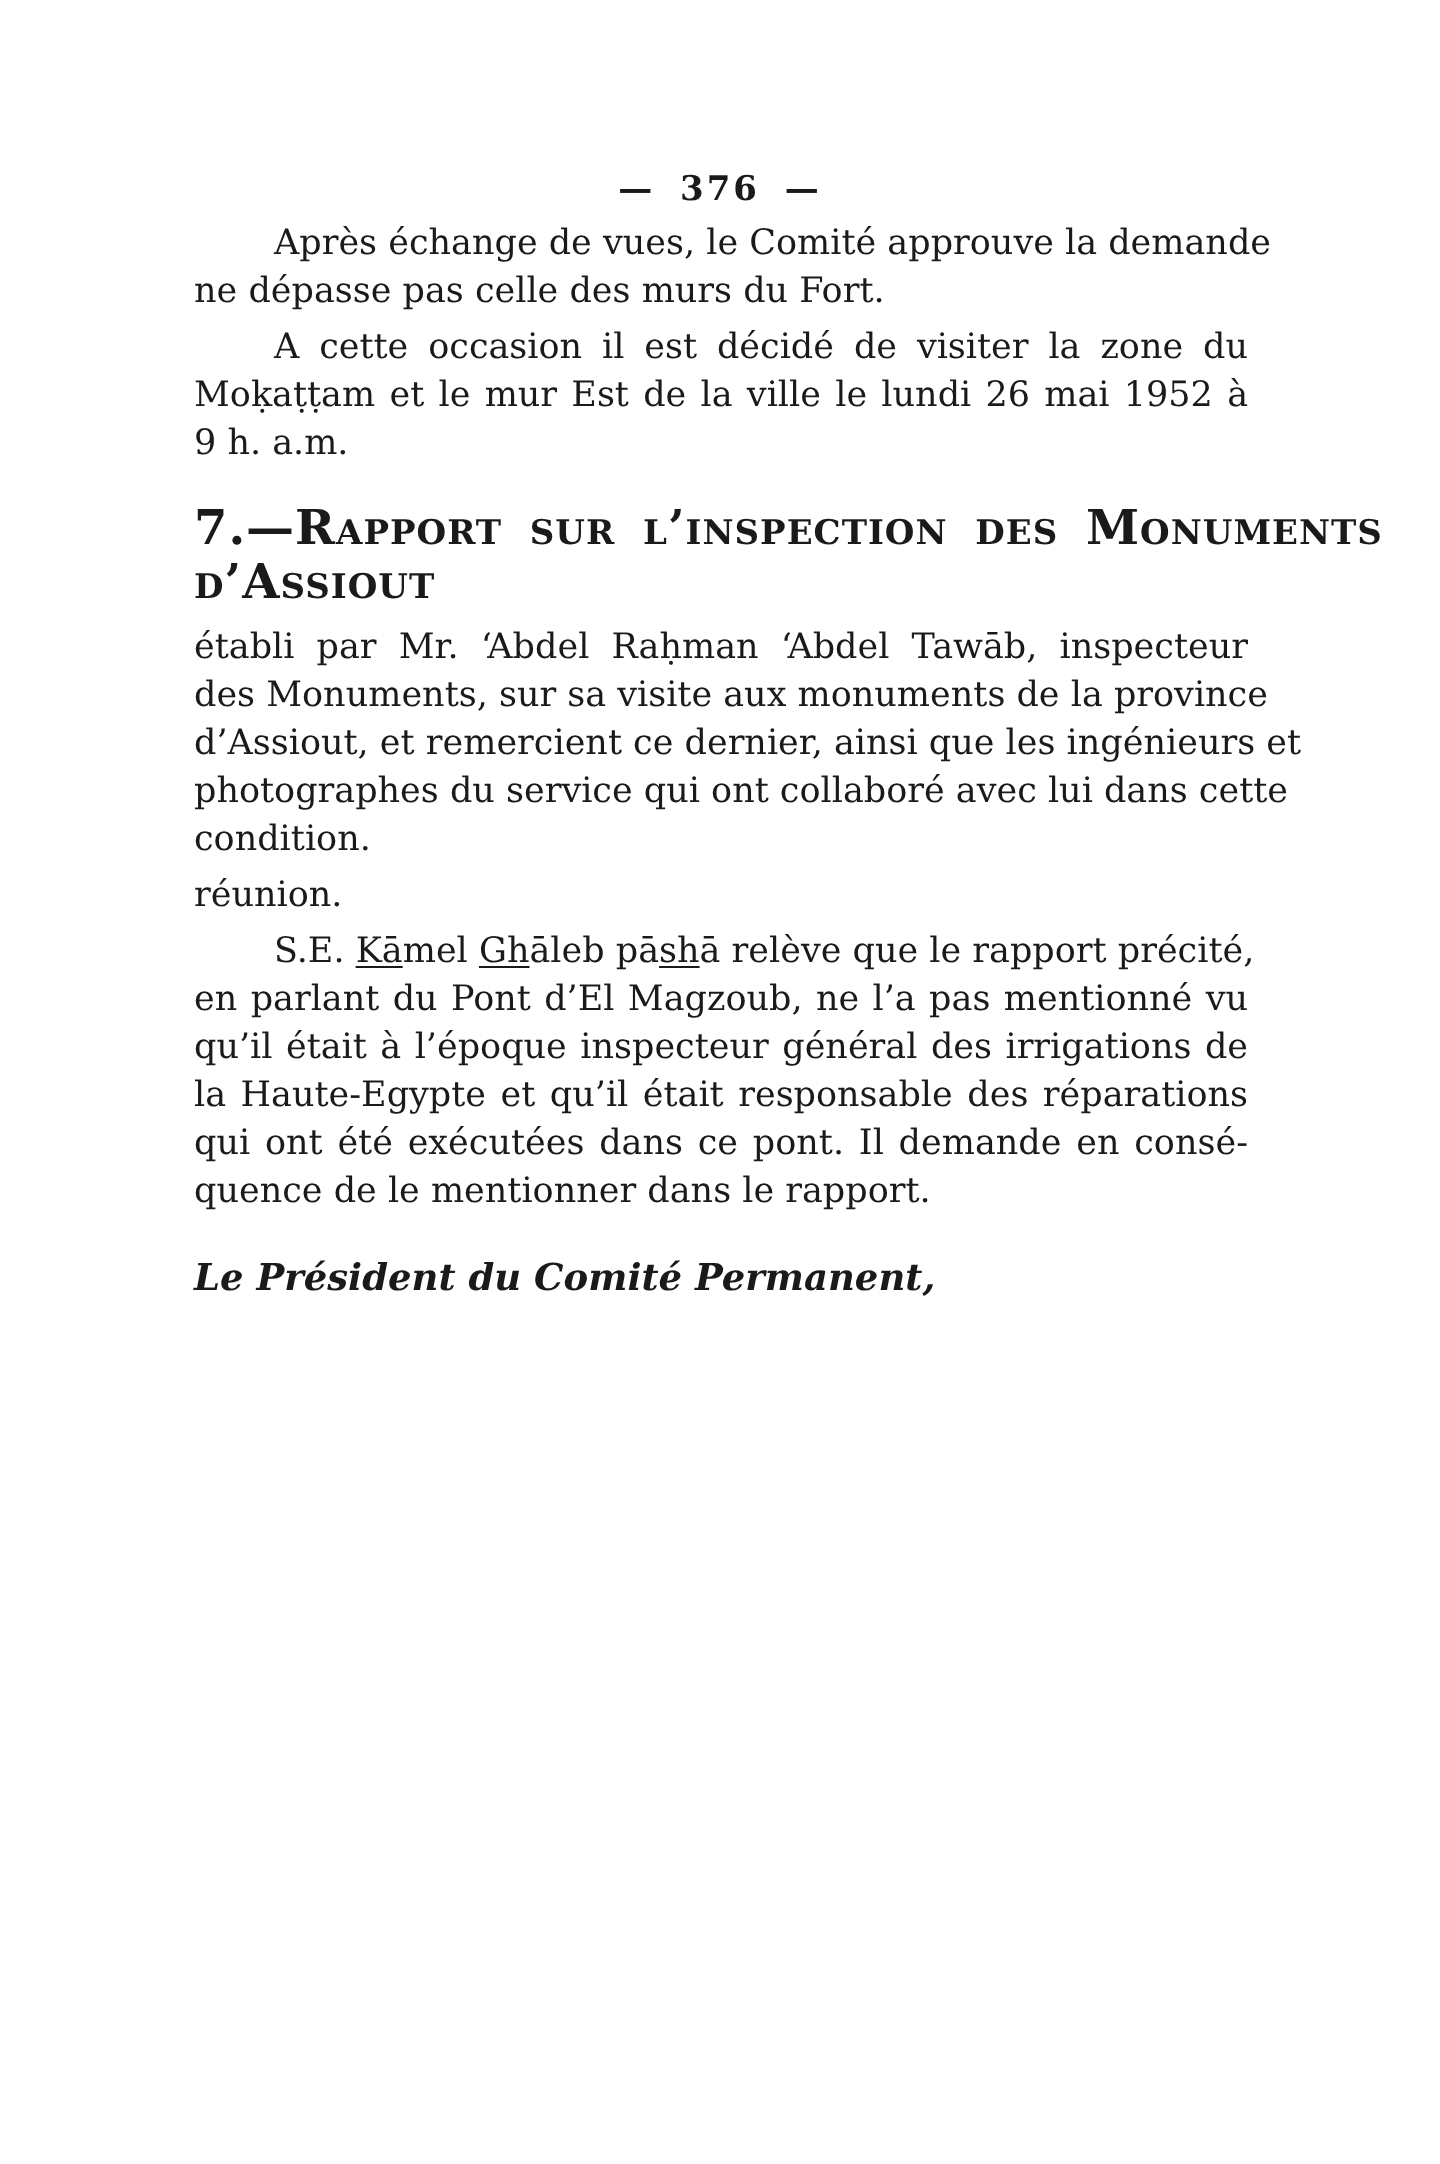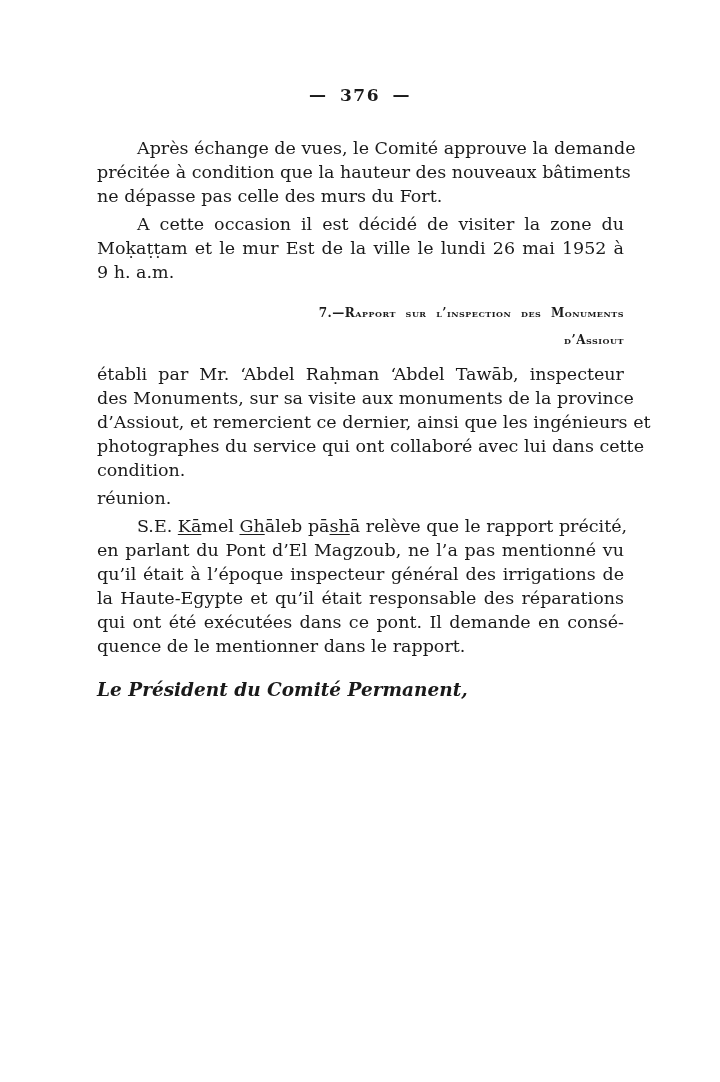--- a/index.html
+++ b/index.html
@@ -22,39 +22,39 @@
     left: 0;
     width: 720px;
     text-align: center;
     font-size: 17px;
     font-weight: 700;
     letter-spacing: 1.5px;
     word-spacing: 5px;
   }
   .doc {
     position: absolute;
-    top: 136px;
+    top: 110px;
     left: 97px;
     width: 527px;
     font-size: 17.5px;
     line-height: 24px;
     font-weight: 500;
   }
   .block { margin: 0 0 4px 0; }
   .line { white-space: nowrap; }
   .line.just {
     text-align: justify;
     text-align-last: justify;
   }
   .line.indent { text-indent: 40px; }
   .block.heading {
-    text-align: right;
+    text-align: left;
     font-variant: small-caps;
     font-weight: 600;
-    font-size: 12px;
+    font-size: 24px;
     line-height: 27px;
     letter-spacing: 0.5px;
     word-spacing: 5px;
     margin: 16px 0 8px 0;
   }
   .block.signature {
     margin-top: 20px;
     text-align: left;
     font-style: italic;
     font-weight: 600;
@@ -67,21 +67,20 @@
   }
 </style>
 </head>
 <body>
 
 <div class="page">
   <div class="page-number">— 376 —</div>
   <div class="doc">
       <div class="block paragraph">
         <div class="line indent just">Après échange de vues, le Comité approuve la demande</div>
-        <div class="line just">précitée à condition que la hauteur des nouveaux bâtiments</div>
         <div class="line">ne dépasse pas celle des murs du Fort.</div>
       </div>
       <div class="block paragraph">
         <div class="line indent just">A cette occasion il est décidé de visiter la zone du</div>
         <div class="line just">Moḳaṭṭam et le mur Est de la ville le lundi 26 mai 1952 à</div>
         <div class="line">9 h. a.m.</div>
       </div>
       <div class="block heading">
         <div class="line">7.—Rapport sur l’inspection des Monuments</div>
         <div class="line">d’Assiout</div>

